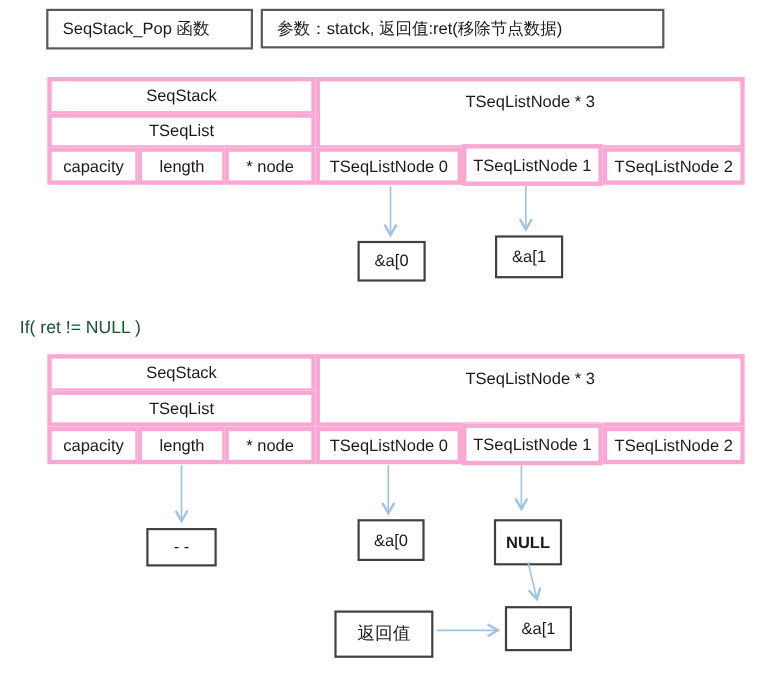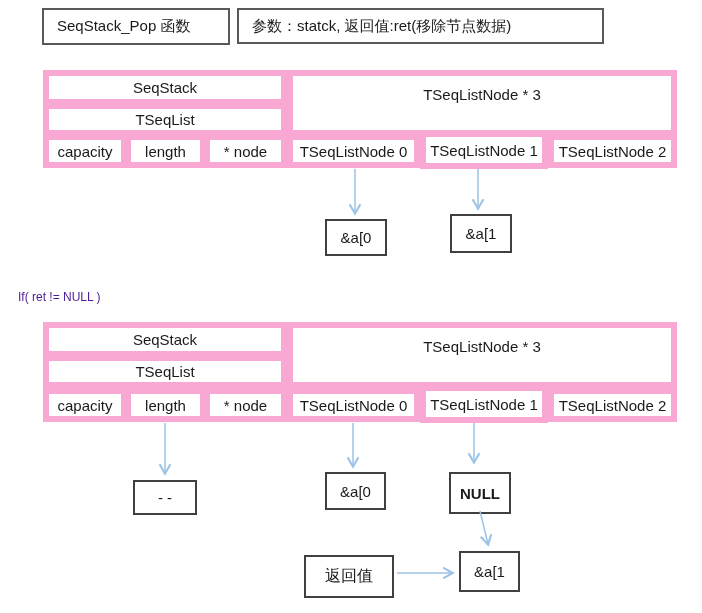--- a/index.html
+++ b/index.html
@@ -20,26 +20,26 @@
     justify-content:center;
     font-size:15px;
     box-sizing:border-box;
     white-space:nowrap;
   }
   .hdr{
     justify-content:flex-start;
     padding-left:13px;
     border-color:#595959;
   }
-  .cell{border:6px solid #f9a8d4;text-align:center;}
+  .cell{border:4px solid #f9a8d4;text-align:center;}
   .small{font-size:15px;}
   .cond{
     position:absolute;
-    font-size:12px;
-    color:#4c1d95;
+    font-size:16px;
+    color:#14532d;
     text-align:right;
   }
   svg.overlay{position:absolute;left:0;top:0;pointer-events:none;}
 </style>
 </head>
 <body>
 
 <div id="canvas">
 
   <div class="box hdr" style="left:42px;top:8px;width:188px;height:37px;">SeqStack_Pop 函数</div>

